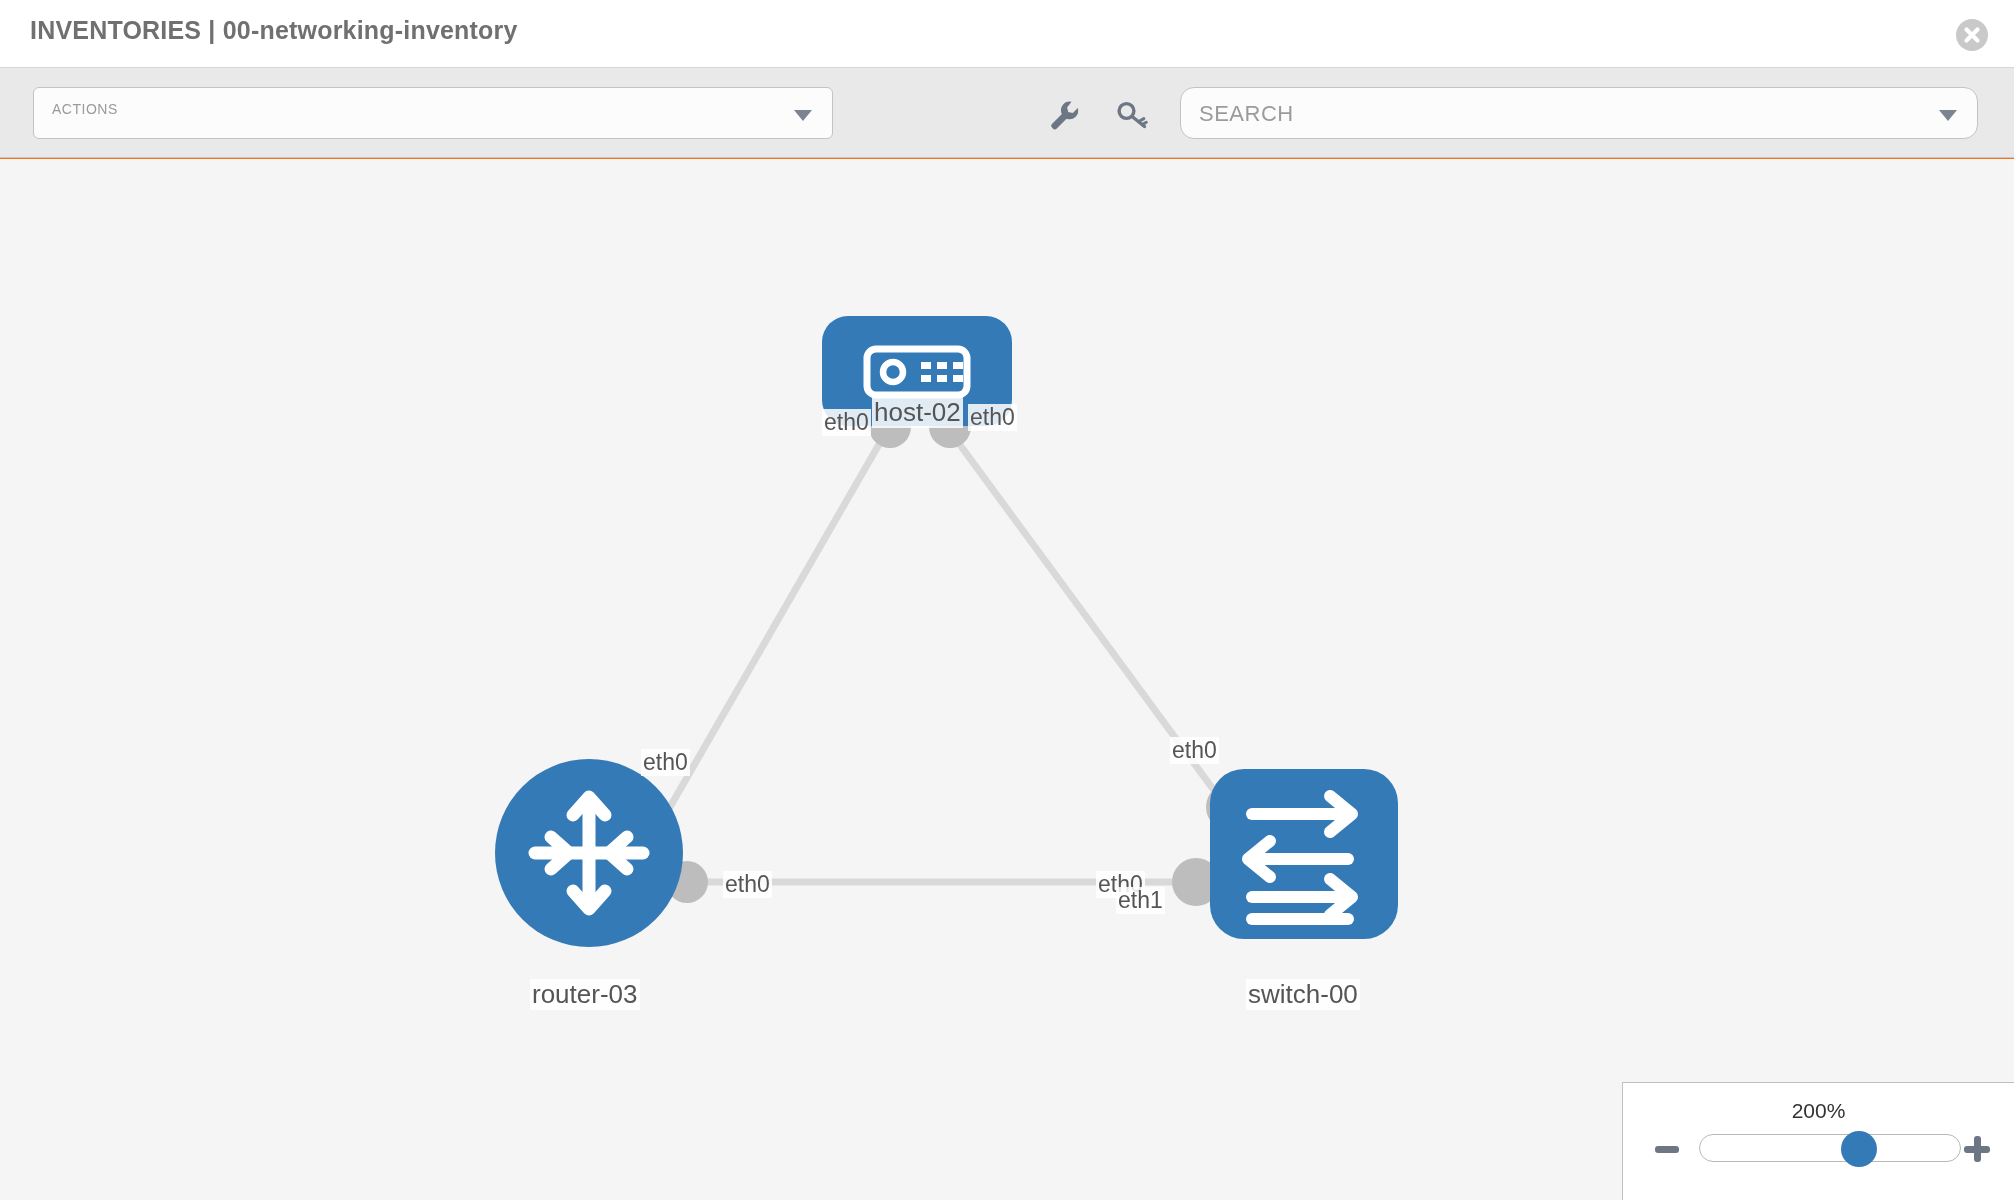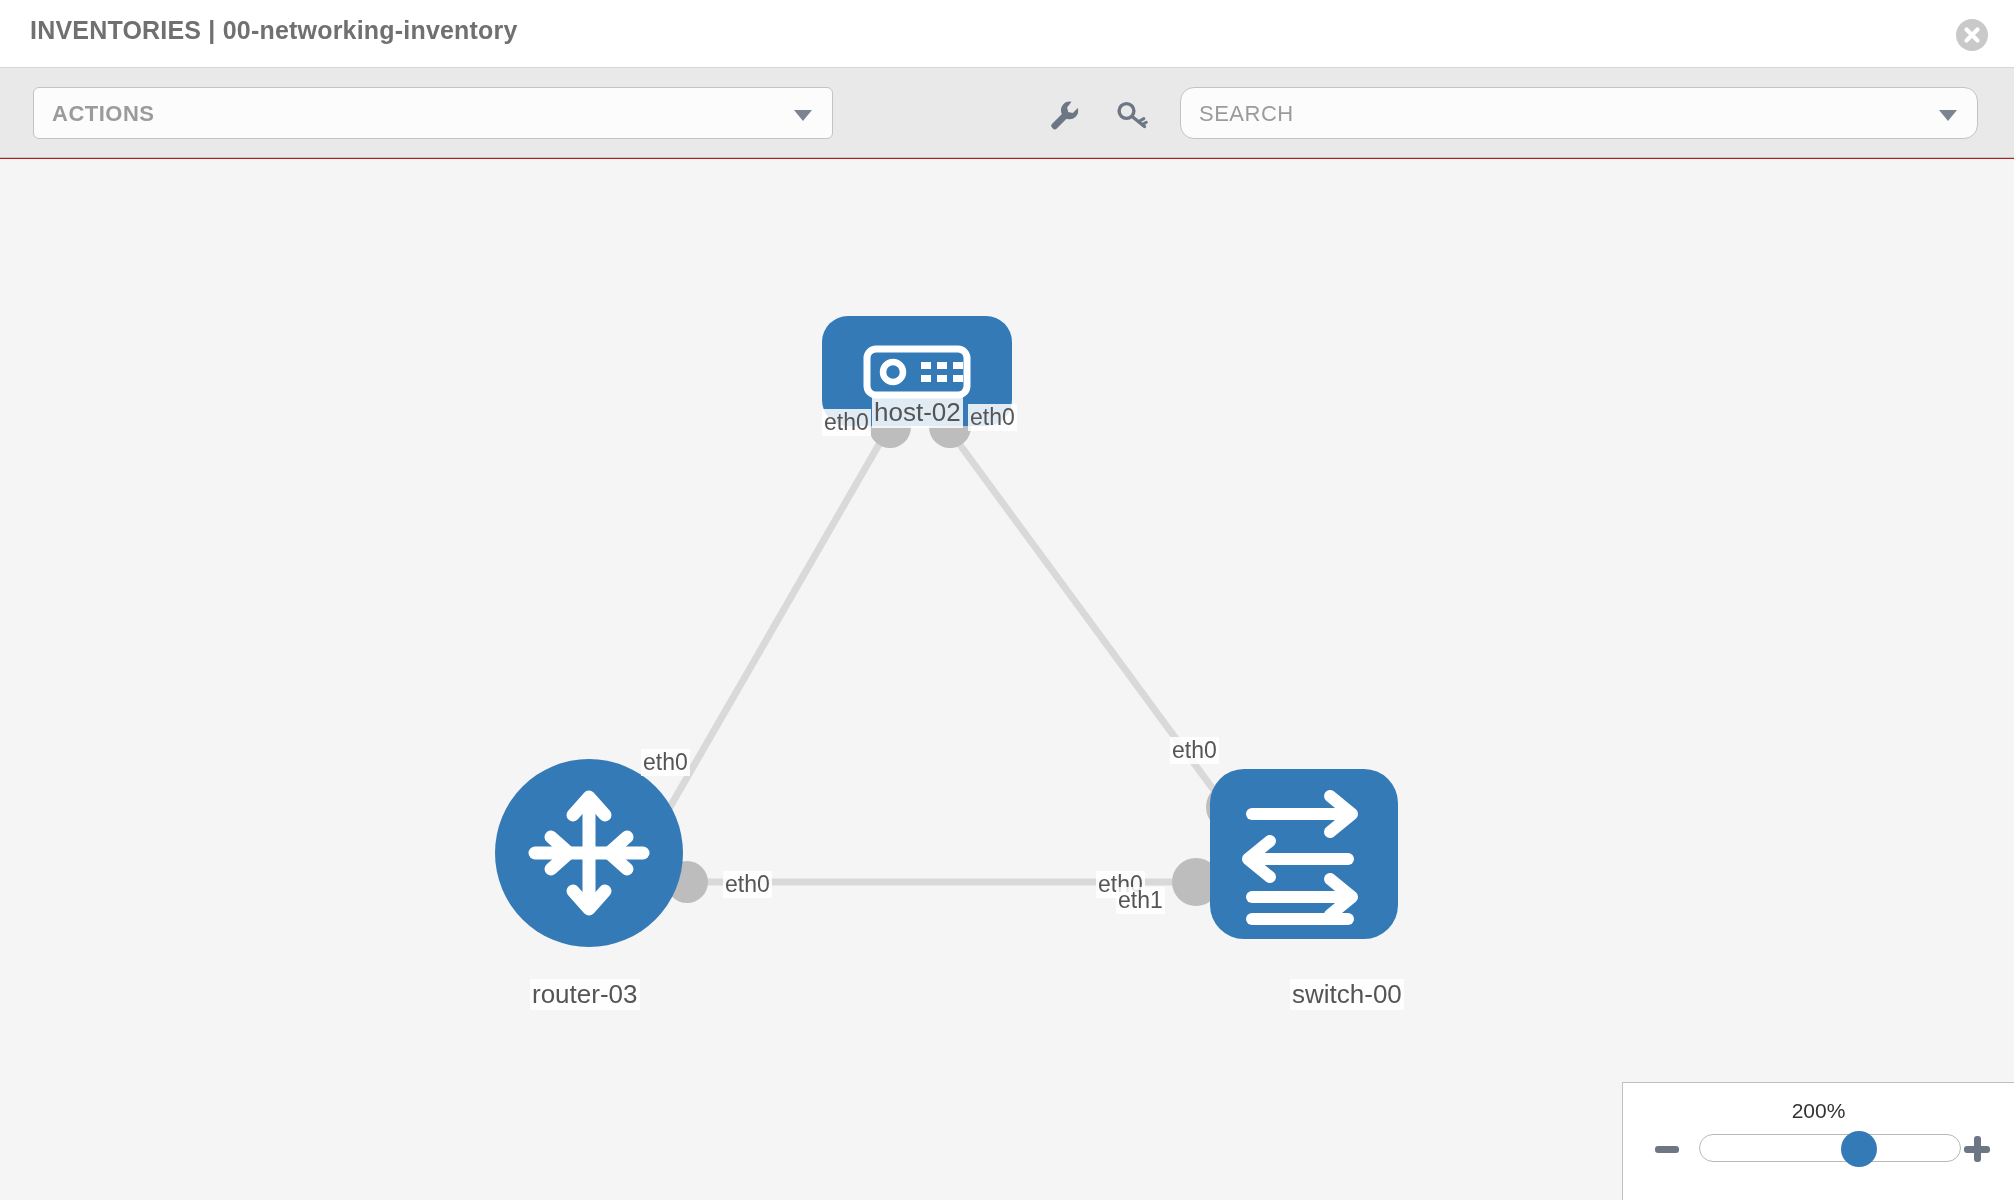--- a/index.html
+++ b/index.html
@@ -9,21 +9,21 @@
     width: 2014px; height: 1200px;
     background: #f5f5f5;
     font-family: "Liberation Sans", sans-serif;
     overflow: hidden;
   }
 
   #app {
     position: relative;
     width: 2014px;
     height: 1200px;
-    background: #b91c1c;
+    background: #f97316;
   }
 
   
   .header {
     position: absolute;
     top: 0; left: 0;
     width: 2014px;
     height: 68px;
     background: #ffffff;
     border-bottom: 1px solid #d7d7d7;
@@ -67,24 +67,23 @@
     height: 52px;
     background: #fcfcfc;
     border: 1px solid #c3c3c3;
     border-radius: 6px;
     cursor: pointer;
   }
   .actions-label {
     position: absolute;
     left: 18px;
     top: 13px;
-    font-size: 22px;
+    font-size: 14px;
     color: #9b9b9b;
     letter-spacing: 0.5px;
-    font-weight: bold;
   }
   .caret {
     position: absolute;
     right: 20px;
     top: 22px;
     width: 0; height: 0;
     border-left: 9px solid transparent;
     border-right: 9px solid transparent;
     border-top: 11px solid #7b8492;
   }
@@ -320,21 +319,21 @@
           <path d="M1330 720 L1352 738 L1330 756"></path>
           <path d="M1348 760 L1252 760"></path>
         </g>
       </g>
     </svg>
 
     <div class="node-label" style="left:872px; top:238px;">host-02</div>
 
     <div class="node-label" style="left:530px; top:820px;">router-03</div>
 
-    <div class="node-label" style="left:1290px; top:820px;">switch-00</div>
+    <div class="node-label" style="left:1246px; top:820px;">switch-00</div>
 
     <div class="iface-label" style="left:822px; top:250px;">eth0</div>
 
     <div class="iface-label" style="left:968px; top:245px;">eth0</div>
 
     <div class="iface-label" style="left:641px; top:590px;">eth0</div>
 
     <div class="iface-label" style="left:1170px; top:578px;">eth0</div>
 
     <div class="iface-label" style="left:723px; top:712px;">eth0</div>

